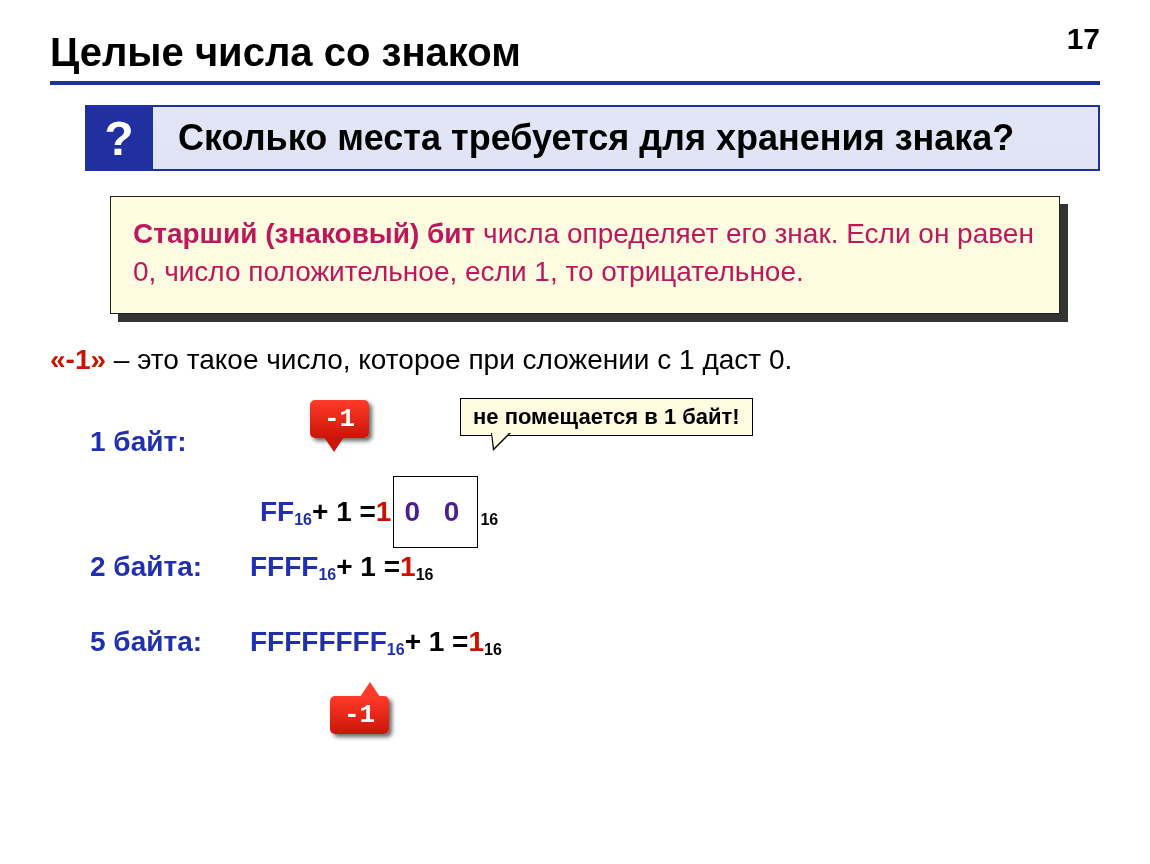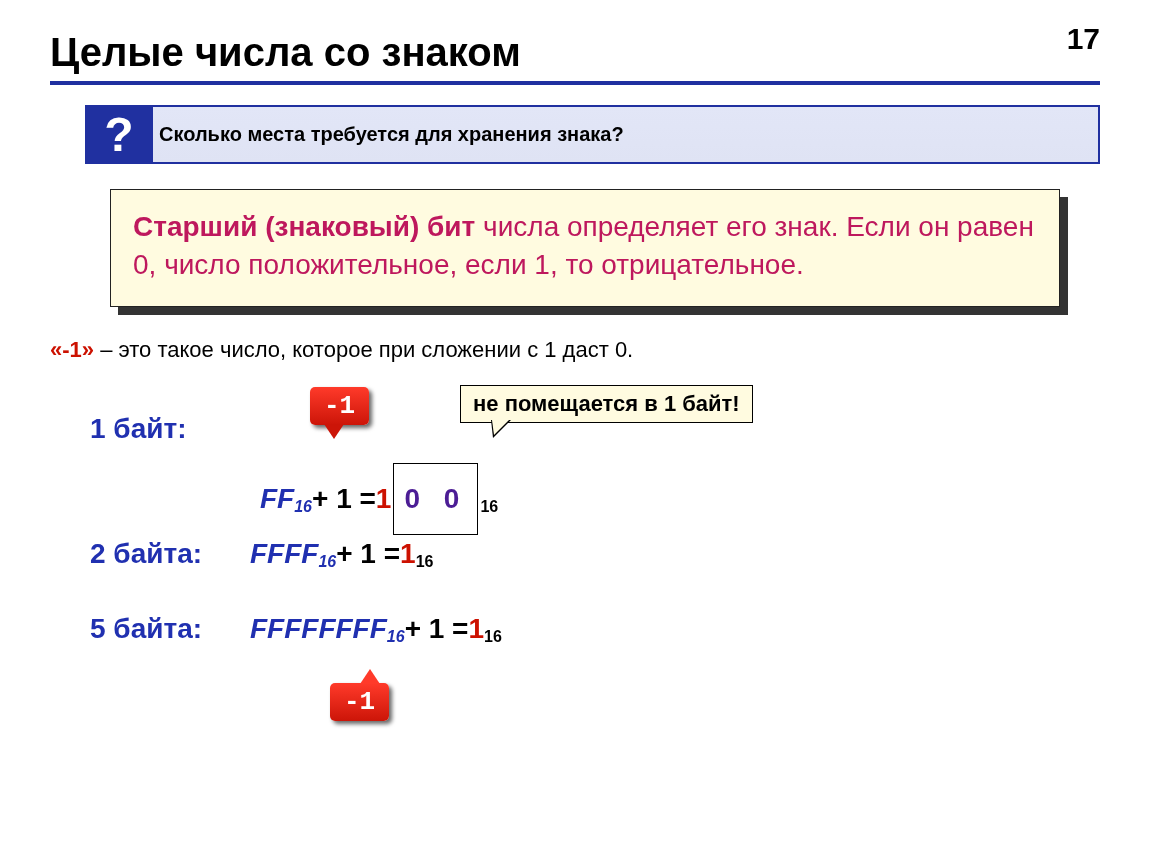--- a/index.html
+++ b/index.html
@@ -45,22 +45,22 @@
     display: flex;
     align-items: center;
     justify-content: center;
     border: 2px solid #2030a0;
     box-sizing: border-box;
   }
   .q-box {
     flex: 1;
     background: linear-gradient(#e2e6f7, #dfe3f4);
     border: 2px solid #2030a0;
-    padding: 10px 6px;
-    font-size: 20px;
+    padding: 10px 25px;
+    font-size: 36px;
     font-weight: bold;
     color: #000;
     display: flex;
     align-items: center;
     border-left: none;
   }
   .info-box-wrap {
     margin: 0 40px 30px 60px;
     position: relative;
   }
@@ -75,39 +75,39 @@
     background: #fffbe0;
     border: 1.5px solid #222;
     padding: 18px 22px 22px 22px;
     font-size: 28px;
     line-height: 1.35;
     color: #be185d;
     z-index: 1;
   }
   .info-box .bold { font-weight: bold; }
   .def-line {
-    font-size: 22px;
+    font-size: 28px;
     margin: 10px 0 30px 0;
     color: #000;
   }
   .def-line .neg1 { color: #cc1100; font-weight: bold; }
   .byte-block {
     position: relative;
     margin-left: 20px;
     height: 370px;
   }
   .row {
     position: absolute;
     display: flex;
     align-items: baseline;
     font-size: 28px;
     font-weight: bold;
   }
   .row .label { color: #2030b0; width: 160px; }
-  .row .hex { color: #2030b0; font-style: italic; }
+  .row .hex { color: #2030b0; }
   .row .plus { color: #000; font-weight: bold; }
   .row .one-red { color: #cc1100; }
   .sub { font-size: 16px; vertical-align: sub; position: relative; top: 4px; text-align: right; }
   .zeros-box {
     display: inline-block;
     border: 1.5px solid #000;
     padding: 19px 10px;
     margin: 0 2px;
     color: #4c1d95;
     letter-spacing: 8px;

